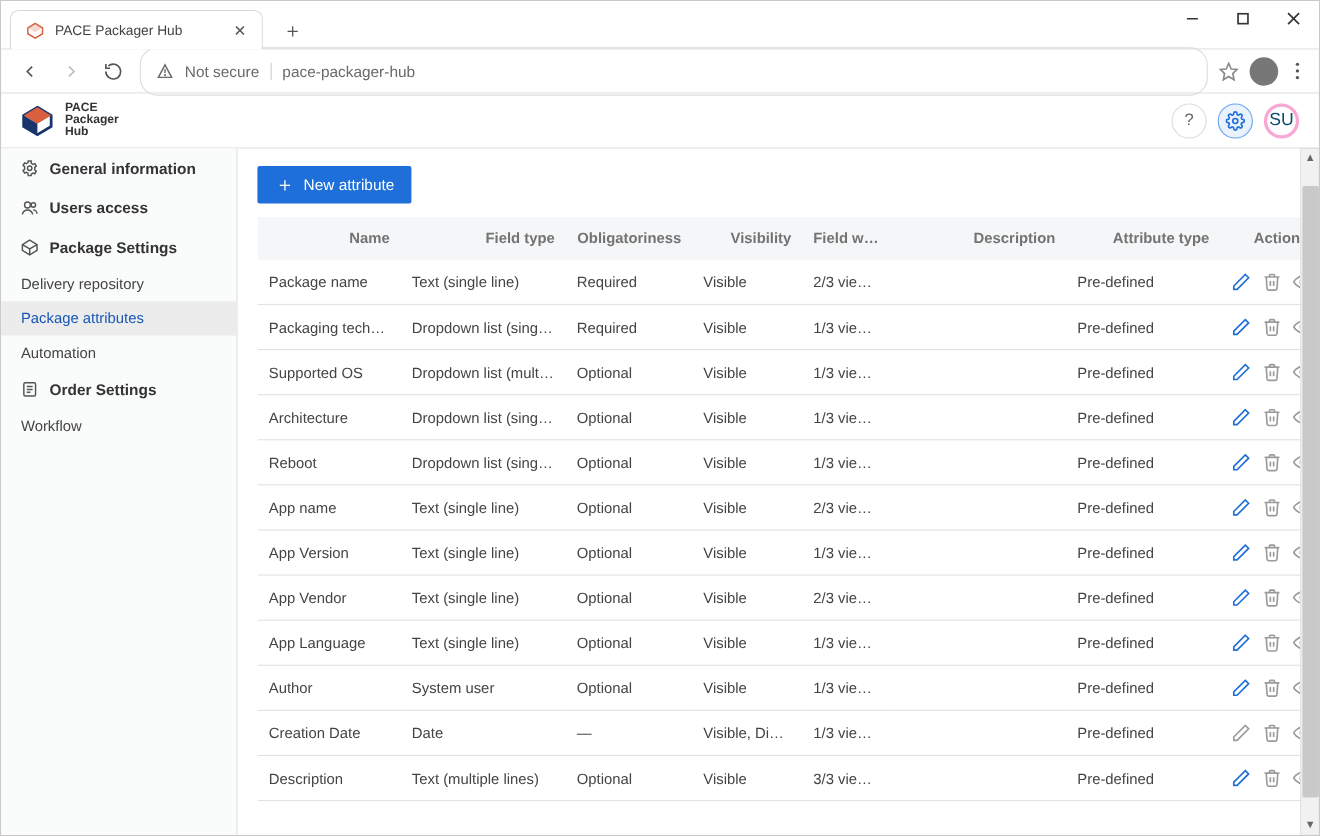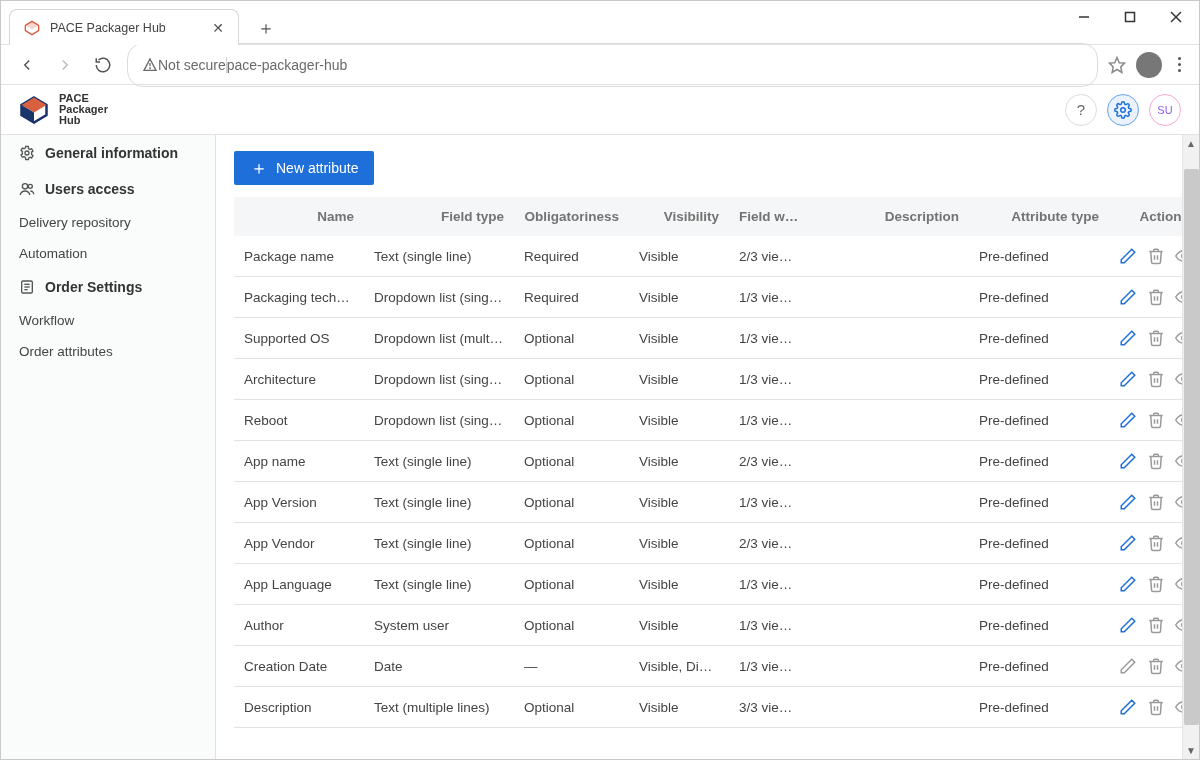--- a/index.html
+++ b/index.html
@@ -20,34 +20,34 @@
   .tab{display:flex;align-items:center;gap:10px;height:36px;margin-top:8px;margin-left:8px;padding:0 14px;border:1px solid #d7d7d7;border-bottom:none;border-radius:8px 8px 0 0;background:#fff;font-size:12.5px;color:#444;min-width:230px;position:relative}
   .tab .fav{width:16px;height:16px;display:flex;align-items:center;justify-content:center}
   .tab .close{margin-left:auto;color:#555;font-size:14px}
   .newtab{width:30px;height:30px;margin-top:9px;margin-left:12px;display:flex;align-items:center;justify-content:center;color:#555;font-size:18px;border-radius:50%}
   .win-controls{display:flex}
   .win-btn{width:46px;height:32px;display:flex;align-items:center;justify-content:center;color:#333}
   
   .urlbar{height:40px;display:flex;align-items:center;gap:10px;padding:0 12px;border-bottom:1px solid var(--border)}
   .nav-icon{width:28px;height:28px;display:flex;align-items:center;justify-content:center;color:#555}
   .nav-icon.disabled{color:#bdbdbd}
-  .address{flex:1;display:flex;align-items:center;height:44px;border:1px solid #dcdcdc;border-radius:16px;padding:0 14px;font-size:14px;color:#6a6a6a}
+  .address{flex:1;display:flex;align-items:center;gap:10px;height:44px;border:1px solid #dcdcdc;border-radius:16px;padding:0 14px;font-size:14px;color:#6a6a6a}
   .address .sep{width:1px;height:16px;background:#cfcfcf}
   .right-icons{display:flex;align-items:center;gap:10px;color:#6a6a6a}
   .avatar-circle{width:26px;height:26px;border-radius:50%;background:#777}
   .menu-dots{display:flex;flex-direction:column;gap:3px;padding:0 6px}
   .menu-dots span{width:3px;height:3px;background:#555;border-radius:50%}
   
   .app-header{height:50px;display:flex;align-items:center;padding:0 18px;border-bottom:1px solid var(--border);gap:10px}
   .logo-cube{width:30px;height:30px}
   .logo-text{font-size:11px;line-height:11px;color:#333;font-weight:700}
   .app-header-right{margin-left:auto;display:flex;align-items:center;gap:10px}
   .circ-btn{width:32px;height:32px;border:1px solid #dcdcdc;border-radius:50%;display:flex;align-items:center;justify-content:center;color:#666;font-size:15px}
   .circ-btn.active{border-color:#6aa4ee;background:#eaf2fd;color:#1e6fd9}
-  .su{width:32px;height:32px;border:1px solid #f9a8d4;border-radius:50%;display:flex;align-items:center;justify-content:center;color:#8b5cf6;font-size:11px}
+  .su{width:32px;height:32px;border:3px solid #f9a8d4;border-radius:50%;display:flex;align-items:center;justify-content:center;color:#0c4a6e;font-size:16px}
   
   .banner{height:48px;background:var(--orange);color:#fff;display:flex;align-items:center;padding:0 20px;font-size:20px}
   .banner .back{margin-right:18px;display:flex}
   .banner .close-settings{margin-left:auto;display:flex;align-items:center;gap:8px;font-size:14px}
   
   .body{flex:1;display:flex;min-height:0}
   .sidebar{width:215px;background:#fafbfb;border-right:1px solid var(--border);font-size:14px;color:#333;overflow:auto}
   .side-sec{display:flex;align-items:center;gap:10px;padding:10px 18px;font-weight:600;cursor:pointer}
   .side-item{padding:8px 18px;font-size:13.5px;color:#444;cursor:pointer}
   .side-item.active{background:#ececec;color:#1857b5}
@@ -196,35 +196,45 @@
           <span>
             <svg width="16" height="16" viewBox="0 0 24 24" fill="none" stroke="#555" stroke-width="2">
               <circle cx="9" cy="8" r="4"></circle>
               <path d="M2 21c0-3.5 3.5-6 7-6s7 2.5 7 6"></path>
               <circle cx="17" cy="8" r="3"></circle>
               <path d="M22 20c0-2.5-2-5-5-5"></path>
             </svg>
           </span>
           <span>Users access</span>
         </div>
+        <div class="side-sec">
+          <span>
+            <svg width="16" height="16" viewBox="0 0 24 24" fill="none" stroke="#555" stroke-width="2">
+              <polygon points="12 2 22 8 22 16 12 22 2 16 2 8 12 2"></polygon>
+              <polyline points="2 8 12 14 22 8"></polyline>
+              <line x1="12" y1="14" x2="12" y2="22"></line>
+            </svg>
+          </span>
+          <span>Package Settings</span>
+        </div>
         <div class="side-item">Delivery repository</div>
+        <div class="side-item active">Package attributes</div>
         <div class="side-item">Automation</div>
         <div class="side-sec">
           <span>
             <svg width="16" height="16" viewBox="0 0 24 24" fill="none" stroke="#555" stroke-width="2">
               <rect x="4" y="3" width="16" height="18" rx="2"></rect>
               <line x1="8" y1="8" x2="16" y2="8"></line>
               <line x1="8" y1="12" x2="16" y2="12"></line>
               <line x1="8" y1="16" x2="13" y2="16"></line>
             </svg>
           </span>
           <span>Order Settings</span>
         </div>
         <div class="side-item">Workflow</div>
-        <div class="side-item">Order attributes</div>
       </div>
 
     <div class="main">
       <div class="toolbar">
         <button class="new-btn">
           <span class="plus">＋</span>
           <span>New attribute</span>
         </button>
       </div>
       <div class="table-wrap">

